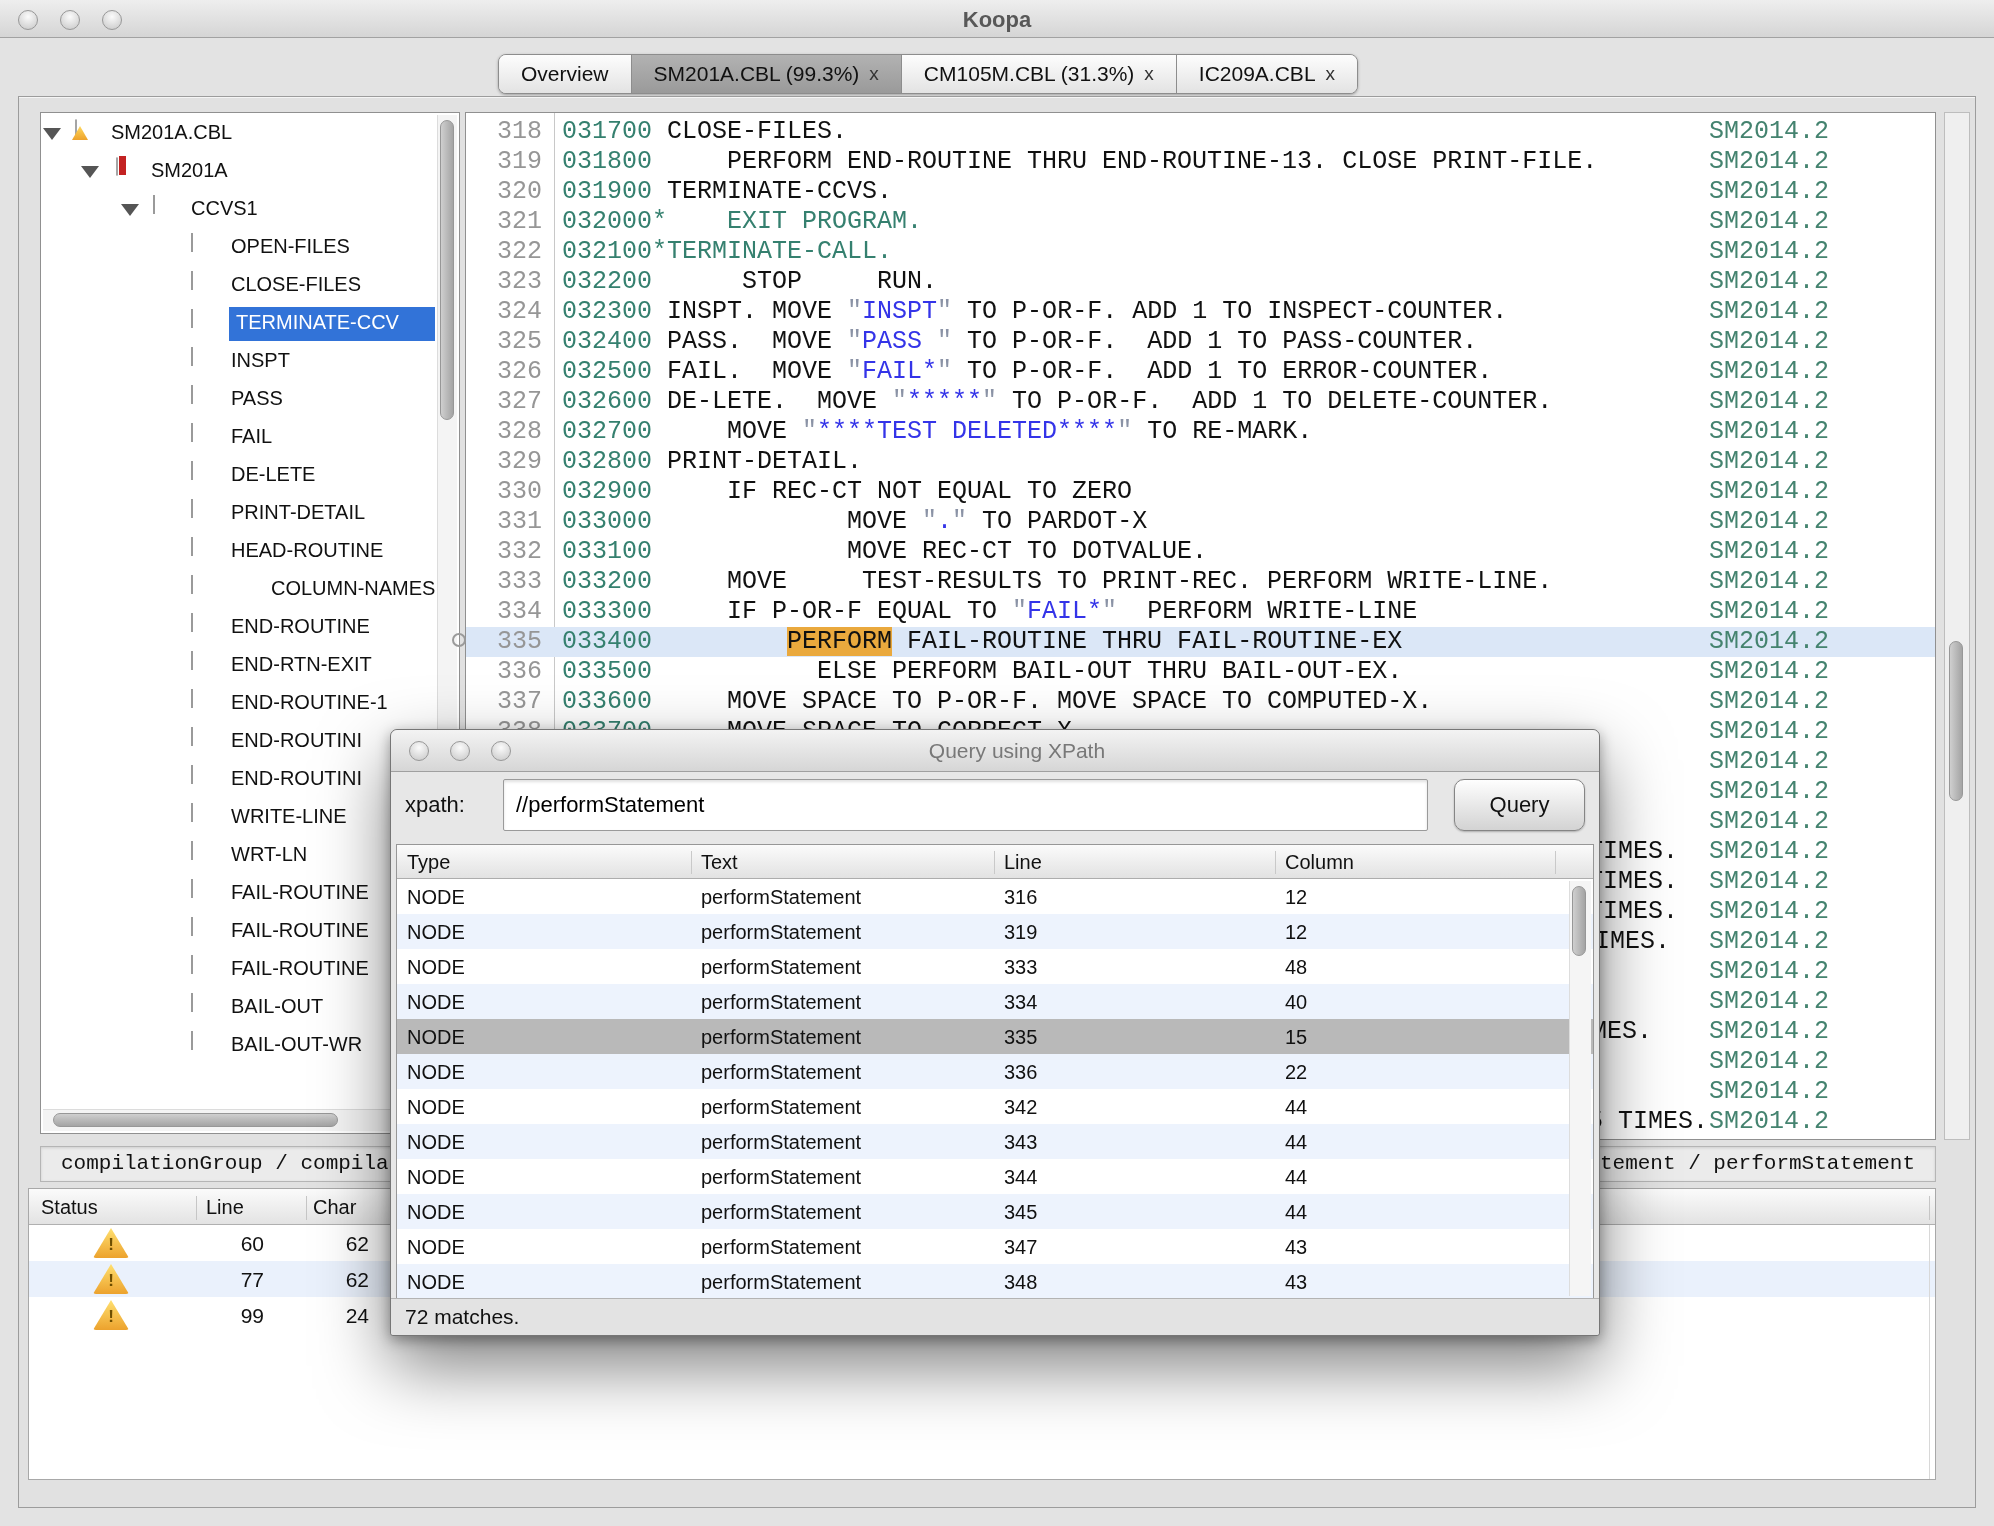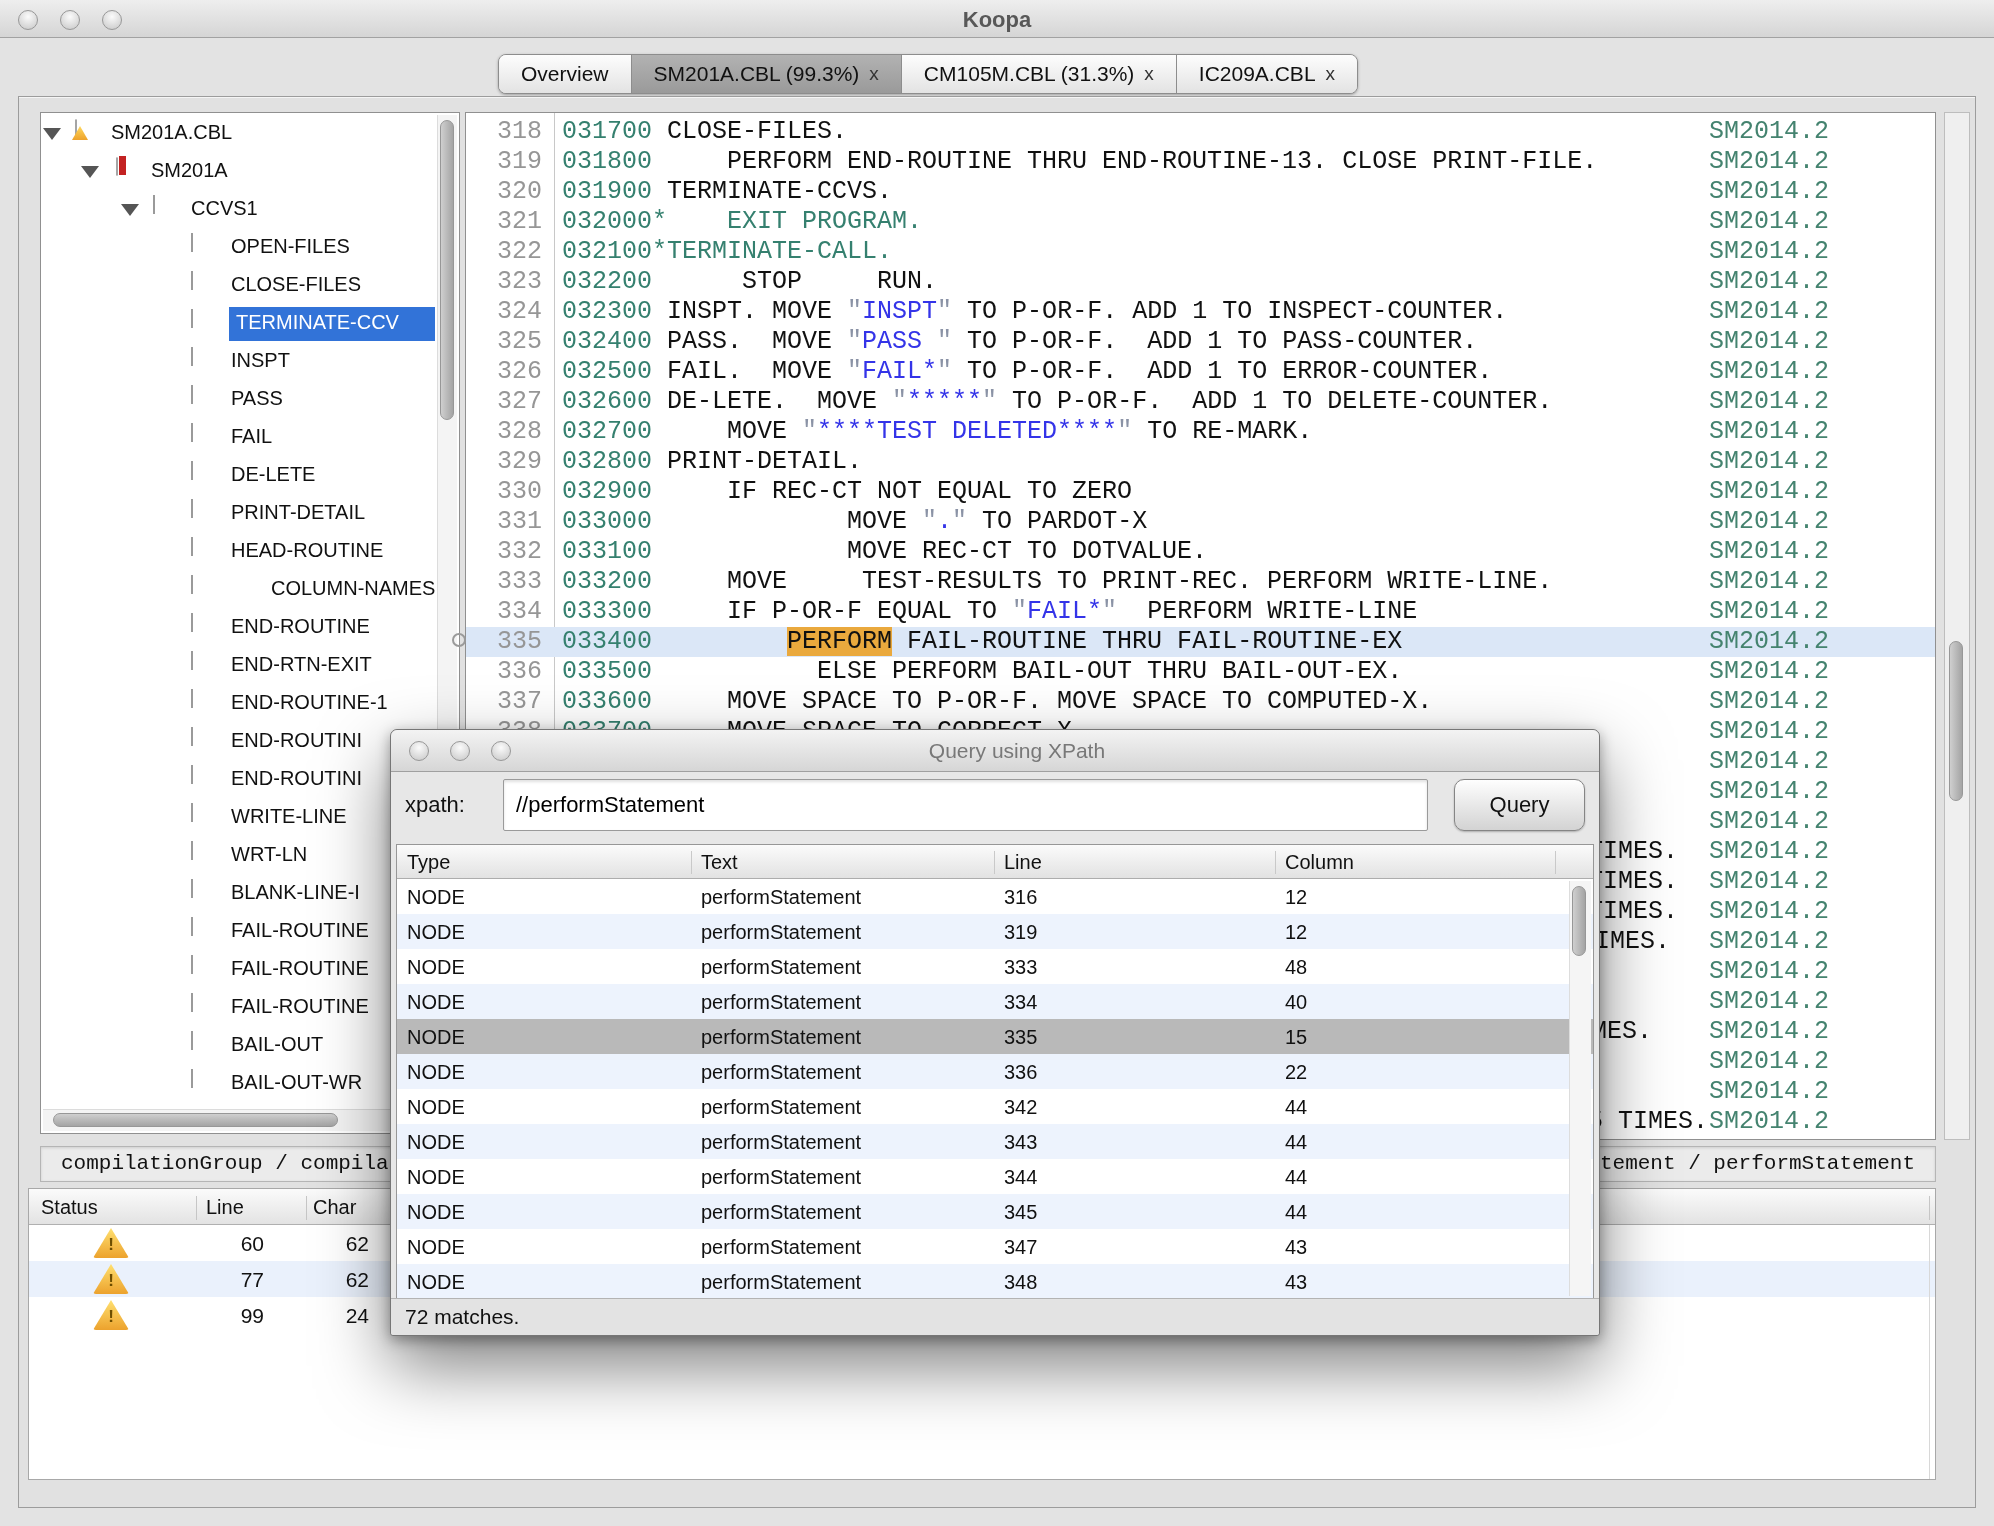--- a/index.html
+++ b/index.html
@@ -189,21 +189,20 @@
       <div class="trow"><span class="ticon icon-sec sec-sm" style="left: 148px;"><span class="lines"></span></span><span class="tlabel" style="left: 188px;">PRINT-DETAIL</span></div>
       <div class="trow"><span class="ticon icon-sec sec-sm" style="left: 148px;"><span class="lines"></span></span><span class="tlabel" style="left: 188px;">HEAD-ROUTINE</span></div>
       <div class="trow"><span class="ticon icon-sec sec-sm" style="left: 148px;"><span class="lines"></span></span><span class="tlabel" style="left: 188px; margin-left: 40px;">COLUMN-NAMES-</span></div>
       <div class="trow"><span class="ticon icon-sec sec-sm" style="left: 148px;"><span class="lines"></span></span><span class="tlabel" style="left: 188px;">END-ROUTINE</span></div>
       <div class="trow"><span class="ticon icon-sec sec-sm" style="left: 148px;"><span class="lines"></span></span><span class="tlabel" style="left: 188px;">END-RTN-EXIT</span></div>
       <div class="trow"><span class="ticon icon-sec sec-sm" style="left: 148px;"><span class="lines"></span></span><span class="tlabel" style="left: 188px;">END-ROUTINE-1</span></div>
       <div class="trow"><span class="ticon icon-sec sec-sm" style="left: 148px;"><span class="lines"></span></span><span class="tlabel" style="left: 188px;">END-ROUTINI</span></div>
       <div class="trow"><span class="ticon icon-sec sec-sm" style="left: 148px;"><span class="lines"></span></span><span class="tlabel" style="left: 188px;">END-ROUTINI</span></div>
       <div class="trow"><span class="ticon icon-sec sec-sm" style="left: 148px;"><span class="lines"></span></span><span class="tlabel" style="left: 188px;">WRITE-LINE</span></div>
       <div class="trow"><span class="ticon icon-sec sec-sm" style="left: 148px;"><span class="lines"></span></span><span class="tlabel" style="left: 188px;">WRT-LN</span></div>
-      <div class="trow"><span class="ticon icon-sec sec-sm" style="left: 148px;"><span class="lines"></span></span><span class="tlabel" style="left: 188px;">BLANK-LINE-I</span></div>
       <div class="trow"><span class="ticon icon-sec sec-sm" style="left: 148px;"><span class="lines"></span></span><span class="tlabel" style="left: 188px;">FAIL-ROUTINE</span></div>
       <div class="trow"><span class="ticon icon-sec sec-sm" style="left: 148px;"><span class="lines"></span></span><span class="tlabel" style="left: 188px;">FAIL-ROUTINE</span></div>
       <div class="trow"><span class="ticon icon-sec sec-sm" style="left: 148px;"><span class="lines"></span></span><span class="tlabel" style="left: 188px;">FAIL-ROUTINE</span></div>
       <div class="trow"><span class="ticon icon-sec sec-sm" style="left: 148px;"><span class="lines"></span></span><span class="tlabel" style="left: 188px;">BAIL-OUT</span></div>
       <div class="trow"><span class="ticon icon-sec sec-sm" style="left: 148px;"><span class="lines"></span></span><span class="tlabel" style="left: 188px;">BAIL-OUT-WR</span></div>
     </div>
   <div class="sb-track-v">
     <div class="thumb-v" style="top:5px;height:300px"></div>
   </div>
   <div class="sb-track-h">

